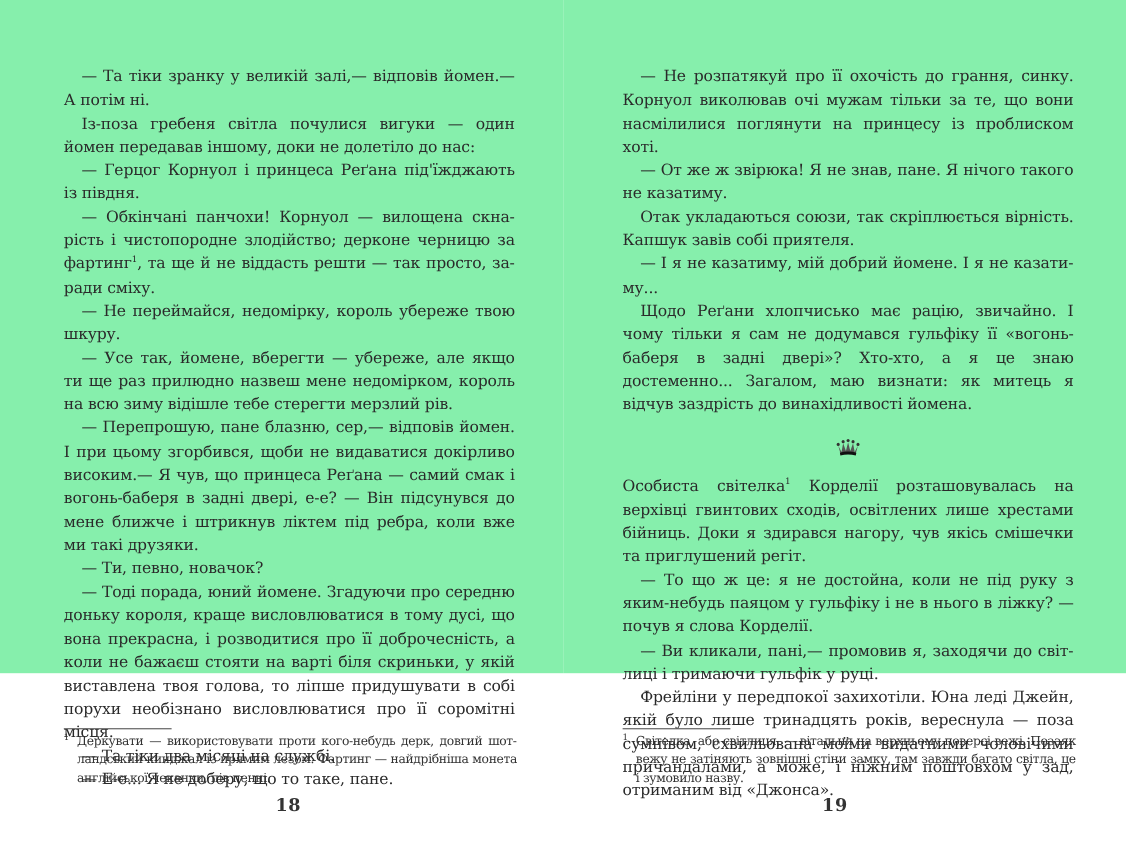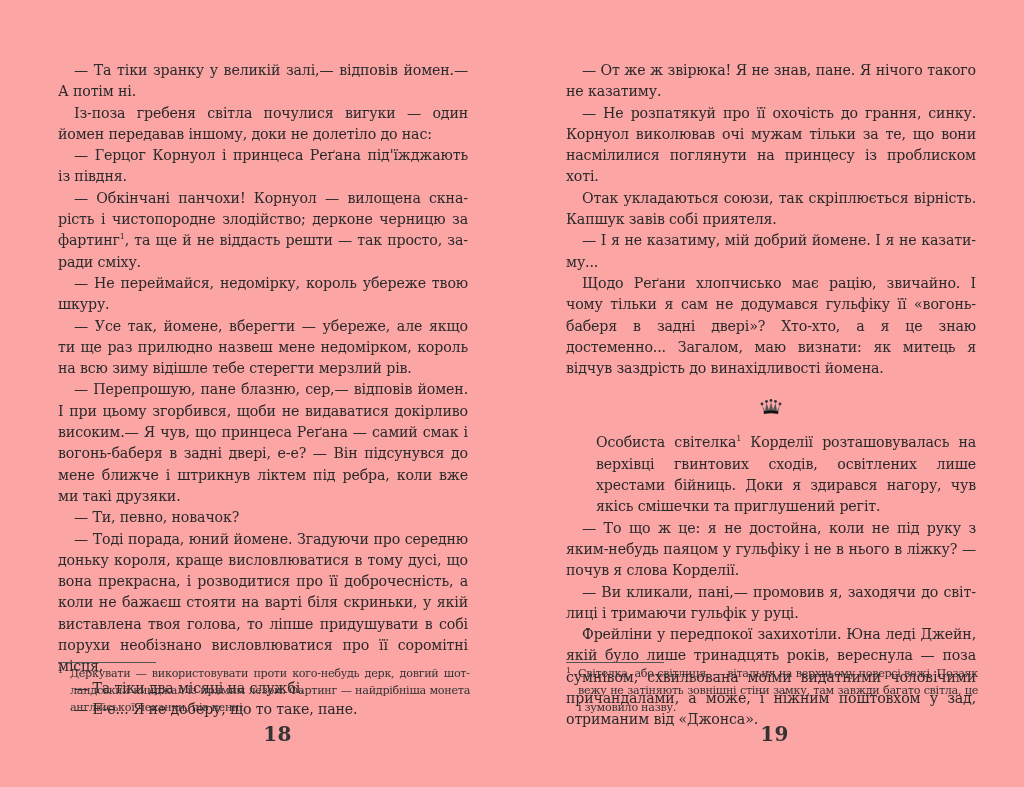--- a/index.html
+++ b/index.html
@@ -1,53 +1,53 @@
 <!DOCTYPE html>
 <html><head>
 <meta charset="utf-8">
 <style>
   html, body { margin: 0; padding: 0; background: #ffffff; }
   body { width: 1024px; height: 787px; position: relative; overflow: hidden; }
   .page {
-    position: absolute; top: 0; width: 512px; height: 787px; background: #fca5a5; text-decoration: underline;
+    position: absolute; top: 0; width: 512px; height: 612px; background: #86efac; text-decoration: underline;
   }
   #page-left { left: 0; }
   #page-right { left: 512px; }
   .col {
     position: absolute; top: 60px; width: 410px;
     font-family: "DejaVu Serif", "Liberation Serif", serif;
     font-size: 14.2px; line-height: 21.3px; color: #2a2a2a;
     letter-spacing: -0.15px;
   }
   #page-left .col { left: 58px; }
   #page-right .col { left: 54px; }
   .col p { margin: 0; text-align: justify; text-indent: 16px; hyphens: manual; }
-  .col p.noindent { text-indent: 0; margin-left: 30px; }
+  .col p.noindent { text-indent: 0; }
   .ornament {
     text-align: center; height: 42px; line-height: 42px; margin: 6px 0 5px 0;
     font-size: 18px; color: #222;
   }
   .ornament svg { vertical-align: middle; }
   sup { font-size: 8px; line-height: 0; vertical-align: 6px; }
   .fn-rule { position: absolute; height: 0; border-top: 1px solid #555; width: 98px; }
   .footnote {
     position: absolute; width: 400px;
     font-family: "DejaVu Serif", "Liberation Serif", serif;
     font-size: 11.2px; line-height: 17px; color: #333; letter-spacing: -0.3px;
   }
   .footnote .fn-mark { position: absolute; left: -12px; top: -3px; font-size: 8px; }
   .footnote .fn-text { display: block; text-align: justify; }
   #page-left .fn-rule { left: 58px; top: 662px; }
   #page-left .footnote { left: 70px; top: 665px; }
   #page-right .fn-rule { left: 566px; top: 662px; }
   #page-right .footnote { left: 578px; top: 665px; }
   .page-number {
-    position: absolute; top: 722px; width: 60px; text-align: right;
+    position: absolute; top: 722px; width: 60px; text-align: center;
     font-family: "DejaVu Serif", "Liberation Serif", serif;
-    font-weight: bold; font-size: 20px; color: #333; letter-spacing: 0.5px;
+    font-weight: bold; font-size: 16px; color: #333; letter-spacing: 0.5px;
   }
   #page-left .page-number { left: 232px; }
   #page-right .page-number { left: 729px; }
 </style>
 </head>
 <body>
 
 <div class="page" id="page-left">
   <div class="col">
     <p>— Та тіки зранку у великій залі,— відповів йомен.— А потім ні.</p>
@@ -65,22 +65,22 @@
   <div class="fn-rule"></div>
   <div class="footnote">
     <span class="fn-mark">1</span>
     <span class="fn-text">Деркувати — використовувати проти кого-небудь дерк, довгий шот­ландський кинджал із прямим лезом. Фартинг — найдрібніша монета англійської чеканки, пів пенні.</span>
   </div>
   <div class="page-number">18</div>
 </div>
 
 <div class="page" id="page-right">
   <div class="col">
+    <p>— Не розпатякуй про її охочість до грання, синку. Корнуол виколював очі мужам тільки за те, що вони на­сміли­лися поглянути на принцесу із проблиском хоті.</p>
     <p>— От же ж звірюка! Я не знав, пане. Я нічого такого не казатиму.</p>
-    <p>— Не розпатякуй про її охочість до грання, синку. Корнуол виколював очі мужам тільки за те, що вони на­сміли­лися поглянути на принцесу із проблиском хоті.</p>
     <p>Отак укладаються союзи, так скріплюється вірність. Капшук завів собі приятеля.</p>
     <p>— І я не казатиму, мій добрий йомене. І я не казати­му...</p>
     <p>Щодо Реґани хлопчисько має рацію, звичайно. І чому тільки я сам не додумався гульфіку її «вогонь-баберя в задні двері»? Хто-хто, а я це знаю достеменно... Зага­лом, маю визнати: як митець я відчув заздрість до вина­хідливості йомена.</p>
     <div class="ornament">
       <svg width="22" height="16" viewBox="0 0 22 16">
         <circle cx="2" cy="5" r="1.4" fill="#333"></circle>
         <circle cx="6.5" cy="2.5" r="1.4" fill="#333"></circle>
         <circle cx="11" cy="1.5" r="1.4" fill="#333"></circle>
         <circle cx="15.5" cy="2.5" r="1.4" fill="#333"></circle>
         <circle cx="20" cy="5" r="1.4" fill="#333"></circle>

